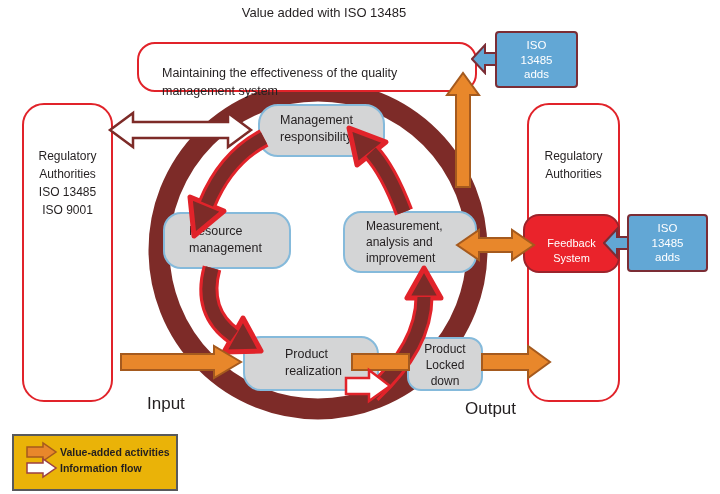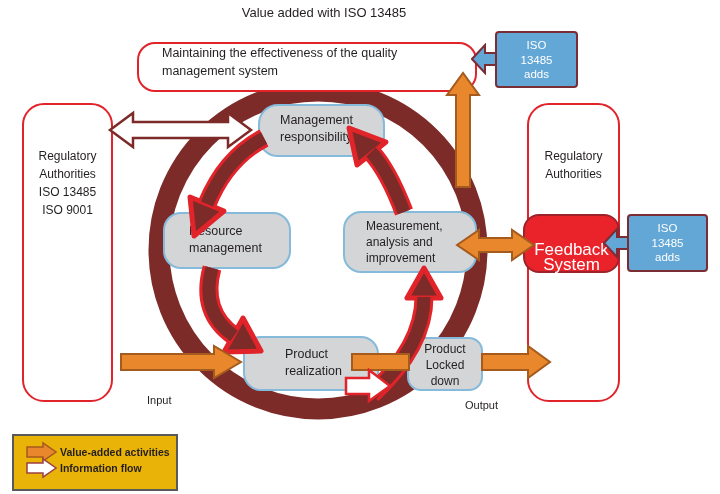--- a/index.html
+++ b/index.html
@@ -10,35 +10,35 @@
   #ring-layer{z-index:1;}
   #arrow-layer{z-index:4;}
   .box{position:absolute;box-sizing:border-box;}
   .whitebox{background:#fff;border:2px solid #e1232a;border-radius:22px;z-index:2;}
   .graybox{background:#d4d5d6;border:2px solid #85badb;border-radius:18px;z-index:3;}
   .redbox{background:#ea232b;border:2.5px solid #9c232b;border-radius:16px;z-index:3;color:#fff;}
   .bluebox{background:#62a7d5;border:2.5px solid #7b2d35;border-radius:4px;z-index:5;color:#fff;}
   .line{white-space:nowrap;}
   .ctr{text-align:center;}
   #title{left:0;top:5px;width:648px;text-align:center;font-weight:normal;font-size:13px;z-index:5;}
-  .flowlabel{font-size:11px;z-index:5;}
+  .flowlabel{font-size:17px;z-index:5;}
   #legend{left:12px;top:434px;width:162px;height:53px;border:2px solid #58595b;background:#eab308;z-index:5;}
   .legend-text{position:absolute;left:46px;font-size:10.5px;font-weight:600;white-space:nowrap;}
 </style>
 </head>
 <body>
 
 <div id="canvas">
 
   <svg id="ring-layer" class="layer" width="720" height="494">
     <circle cx="318" cy="250" r="159" fill="none" stroke="#7d2b28" stroke-width="21"></circle>
   </svg>
 
   <div class="box whitebox" style="left:137px;top:42px;width:340px;height:50px;border-radius:18px;">
-    <div style="padding:0 10px 0 23px;font-size:12.5px;line-height:18px;width:295px;">Maintaining the effectiveness of the quality management system</div>
+    <div style="padding:12px 10px 0 23px;font-size:12.5px;line-height:18px;width:295px;margin-top:8px;">Maintaining the effectiveness of the quality management system</div>
   </div>
 
   <div class="box whitebox" style="left:22px;top:103px;width:91px;height:299px;">
     <div class="ctr" style="padding-top:42px;font-size:12px;line-height:18px;">
       <div class="line">Regulatory</div>
       <div class="line">Authorities</div>
       <div class="line">ISO 13485</div>
       <div class="line">ISO 9001</div>
     </div>
   </div>
@@ -82,21 +82,21 @@
   <div class="box graybox" style="left:407px;top:337px;width:76px;height:54px;border-radius:14px;">
     <div class="ctr" style="padding-top:2px;font-size:12px;line-height:16px;">
       <div class="line">Product</div>
       <div class="line">Locked</div>
       <div class="line">down</div>
     </div>
   </div>
 
 
   <div class="box redbox" style="left:523px;top:214px;width:97px;height:59px;">
-    <div class="ctr" style="padding-top:26px;font-size:17px;line-height:15px;">
+    <div class="ctr" style="padding-top:20px;font-size:11px;line-height:15px;">
       <div class="line">Feedback</div>
       <div class="line">System</div>
     </div>
   </div>
 
   <svg id="arrow-layer" class="layer" width="720" height="494">
 
     <g>
       <path d="M264,138 Q226,158 207,204" fill="none" stroke="#e1232a" stroke-width="19"></path>
       <polygon points="194,236 224,211 190,197" fill="#7d2b28" stroke="#e1232a" stroke-width="5" stroke-linejoin="round"></polygon>

